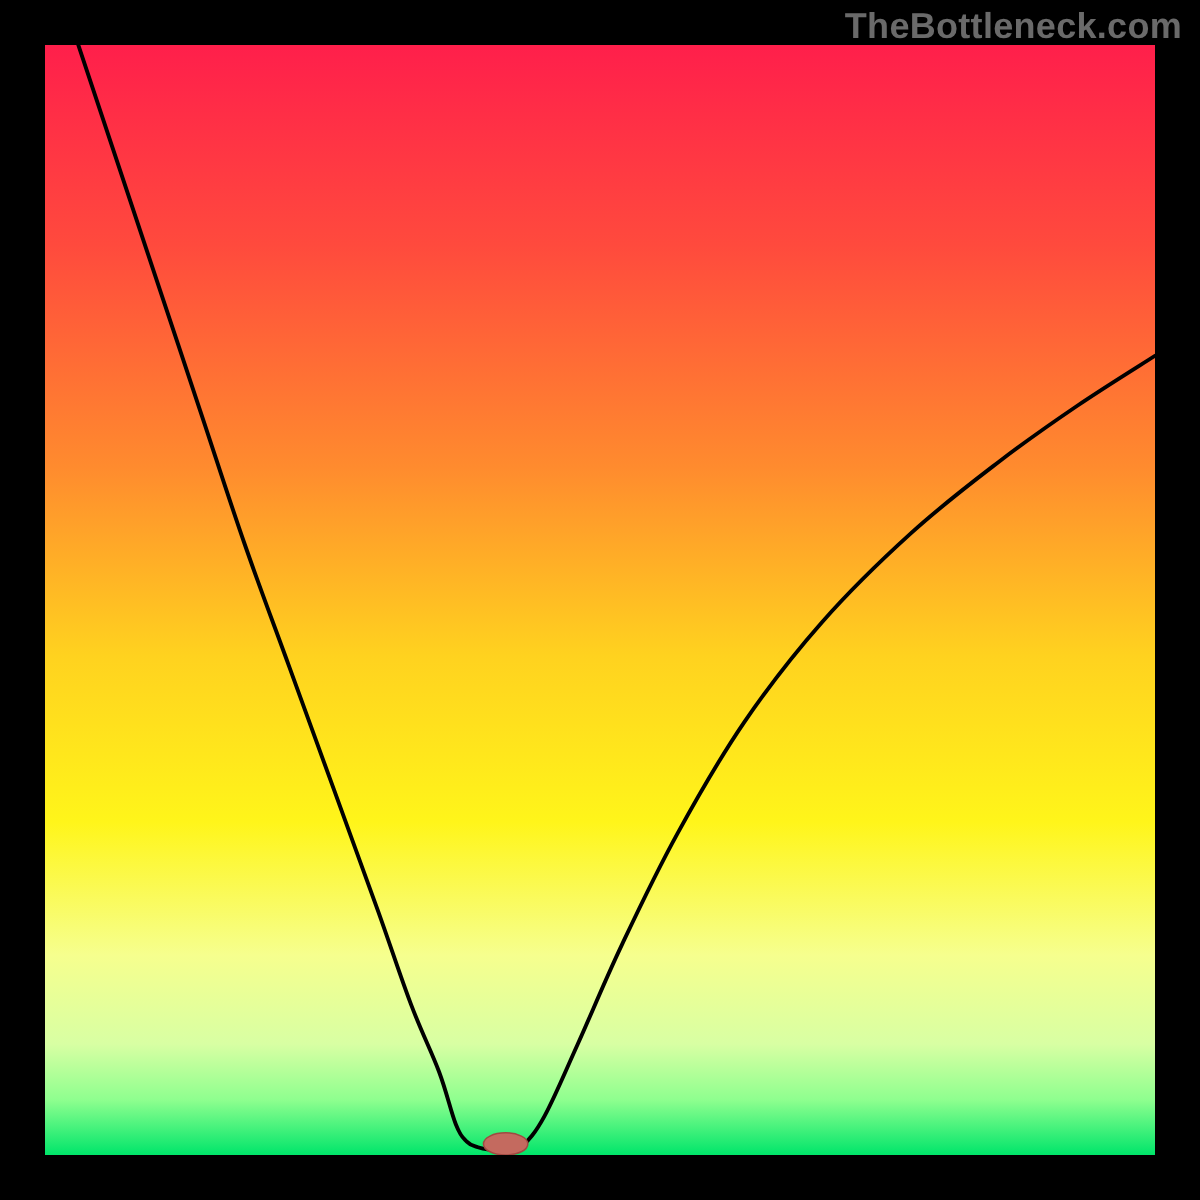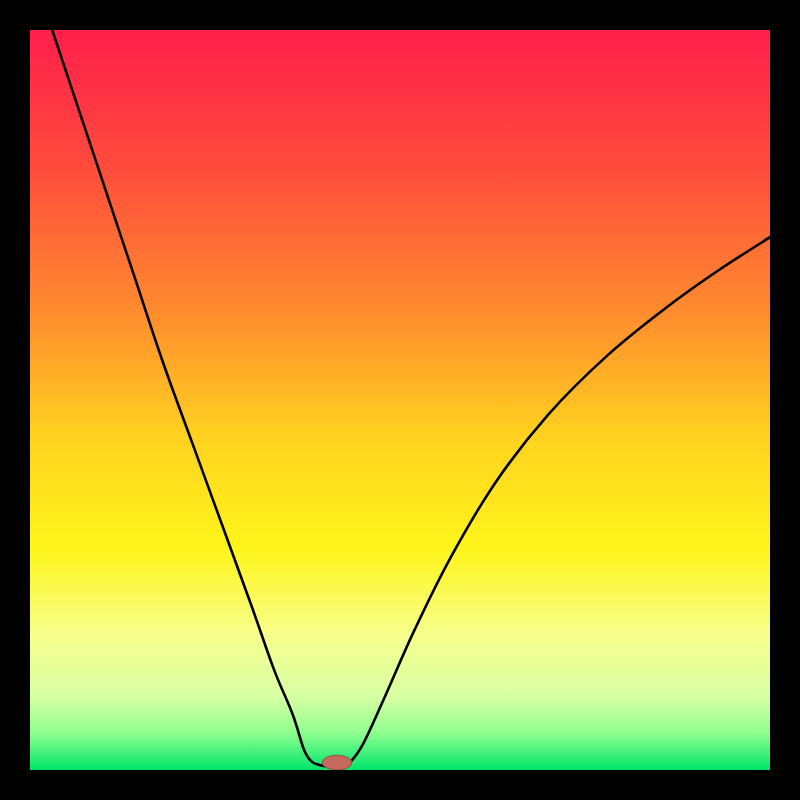--- a/index.html
+++ b/index.html
@@ -36,20 +36,21 @@
     height: 740px;
   }
   svg {
     display: block;
   }
 </style>
 </head>
 <body>
 
 <div class="frame">
+  <div class="watermark">TheBottleneck.com</div>
 
   <div class="plot-wrap">
     <svg id="plot-svg" width="740" height="740" viewBox="0 0 740 740">
       <defs>
         <linearGradient id="bg-grad" x1="0" y1="0" x2="0" y2="1">
             <stop offset="0%" stop-color="#ff1f4b"></stop>
             <stop offset="18%" stop-color="#ff4a3d"></stop>
             <stop offset="38%" stop-color="#ff8b2e"></stop>
             <stop offset="55.00000000000001%" stop-color="#ffd21f"></stop>
             <stop offset="70%" stop-color="#fff51a"></stop>

